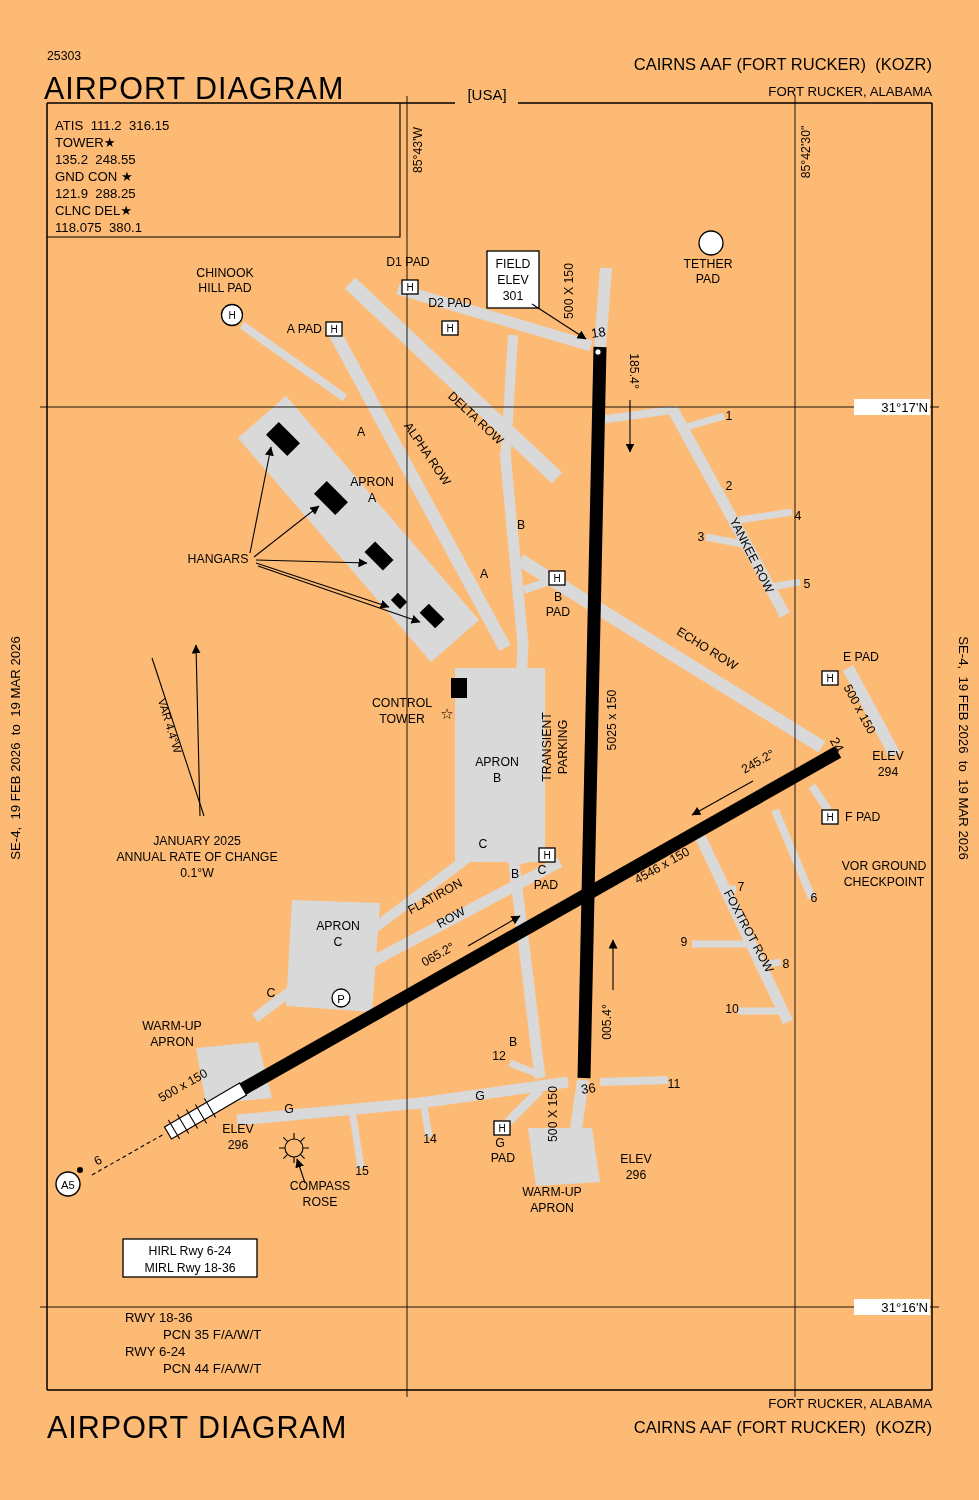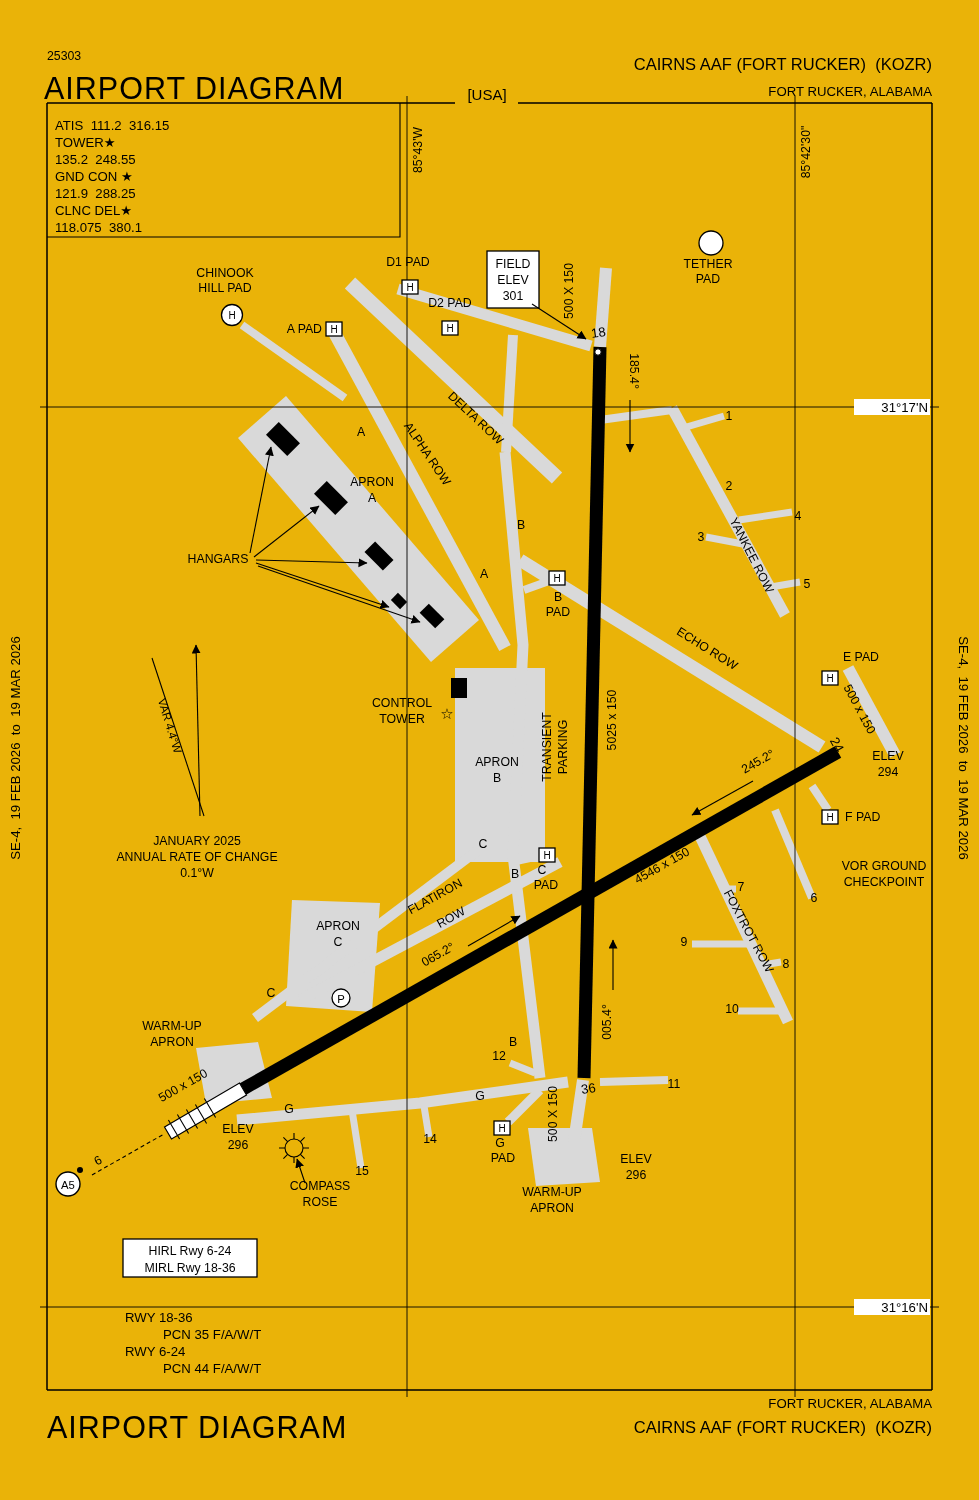--- a/index.html
+++ b/index.html
@@ -1,16 +1,16 @@
 <!DOCTYPE html>
 <html><head>
 <meta charset="utf-8">
 <style>
   html,body{margin:0;padding:0;background:#fff;}
-  #page{position:relative;width:979px;height:1500px;background:#eab308;overflow:hidden;}
+  #page{position:relative;width:979px;height:1500px;background:#fdba74;overflow:hidden;}
   svg text{font-family:"Liberation Sans","DejaVu Sans",sans-serif;fill:#000;font-size:12.3px;white-space:pre;}
   .s10{font-size:10px}.s11{font-size:11.3px}.s13{font-size:13.2px}.s15{font-size:15px}
   .s16{font-size:16.5px}.s30{font-size:30.5px;letter-spacing:1px}
   .mid{text-anchor:middle}.end{text-anchor:end}
   .frame{stroke:#000;stroke-width:1.5;fill:none}
   .box{fill:#fff;stroke:#000;stroke-width:1.3}
   .grid{stroke:#000;stroke-width:0.9;fill:none}
   .twy{stroke:#d9d9d9;fill:none}
   .apr{fill:#d9d9d9;stroke:none}
   .rwy{stroke:#000;fill:none}

